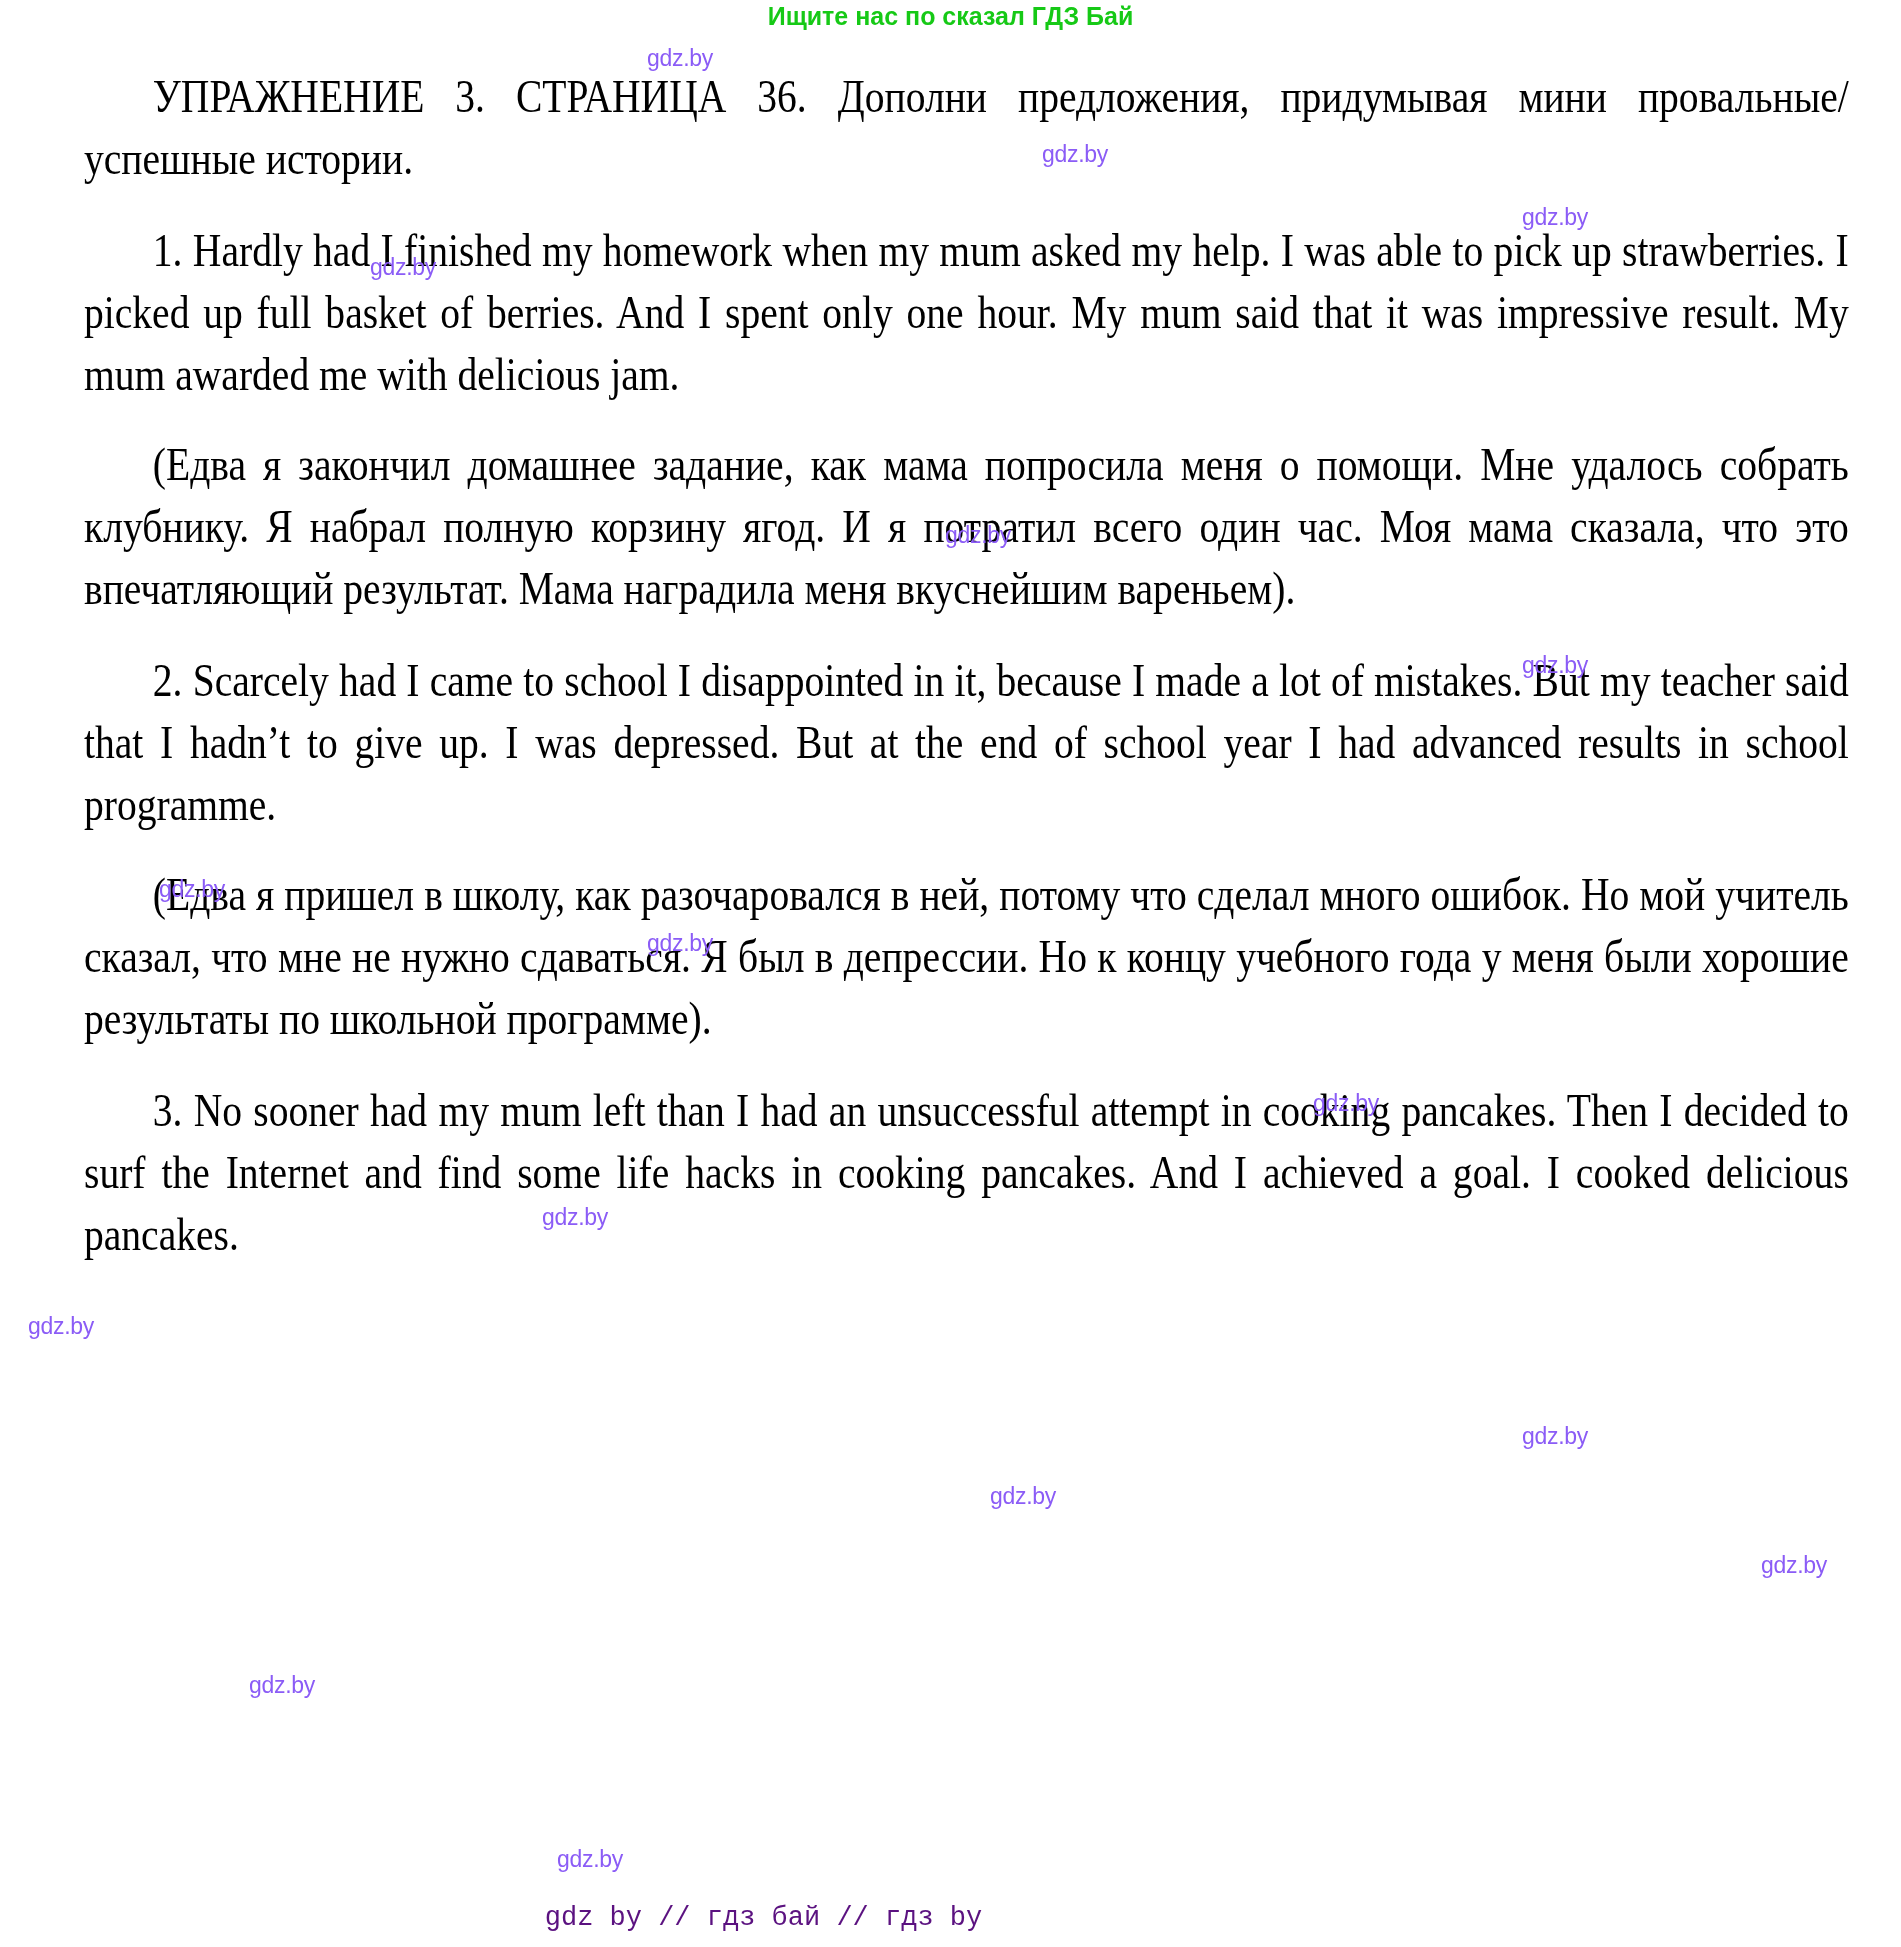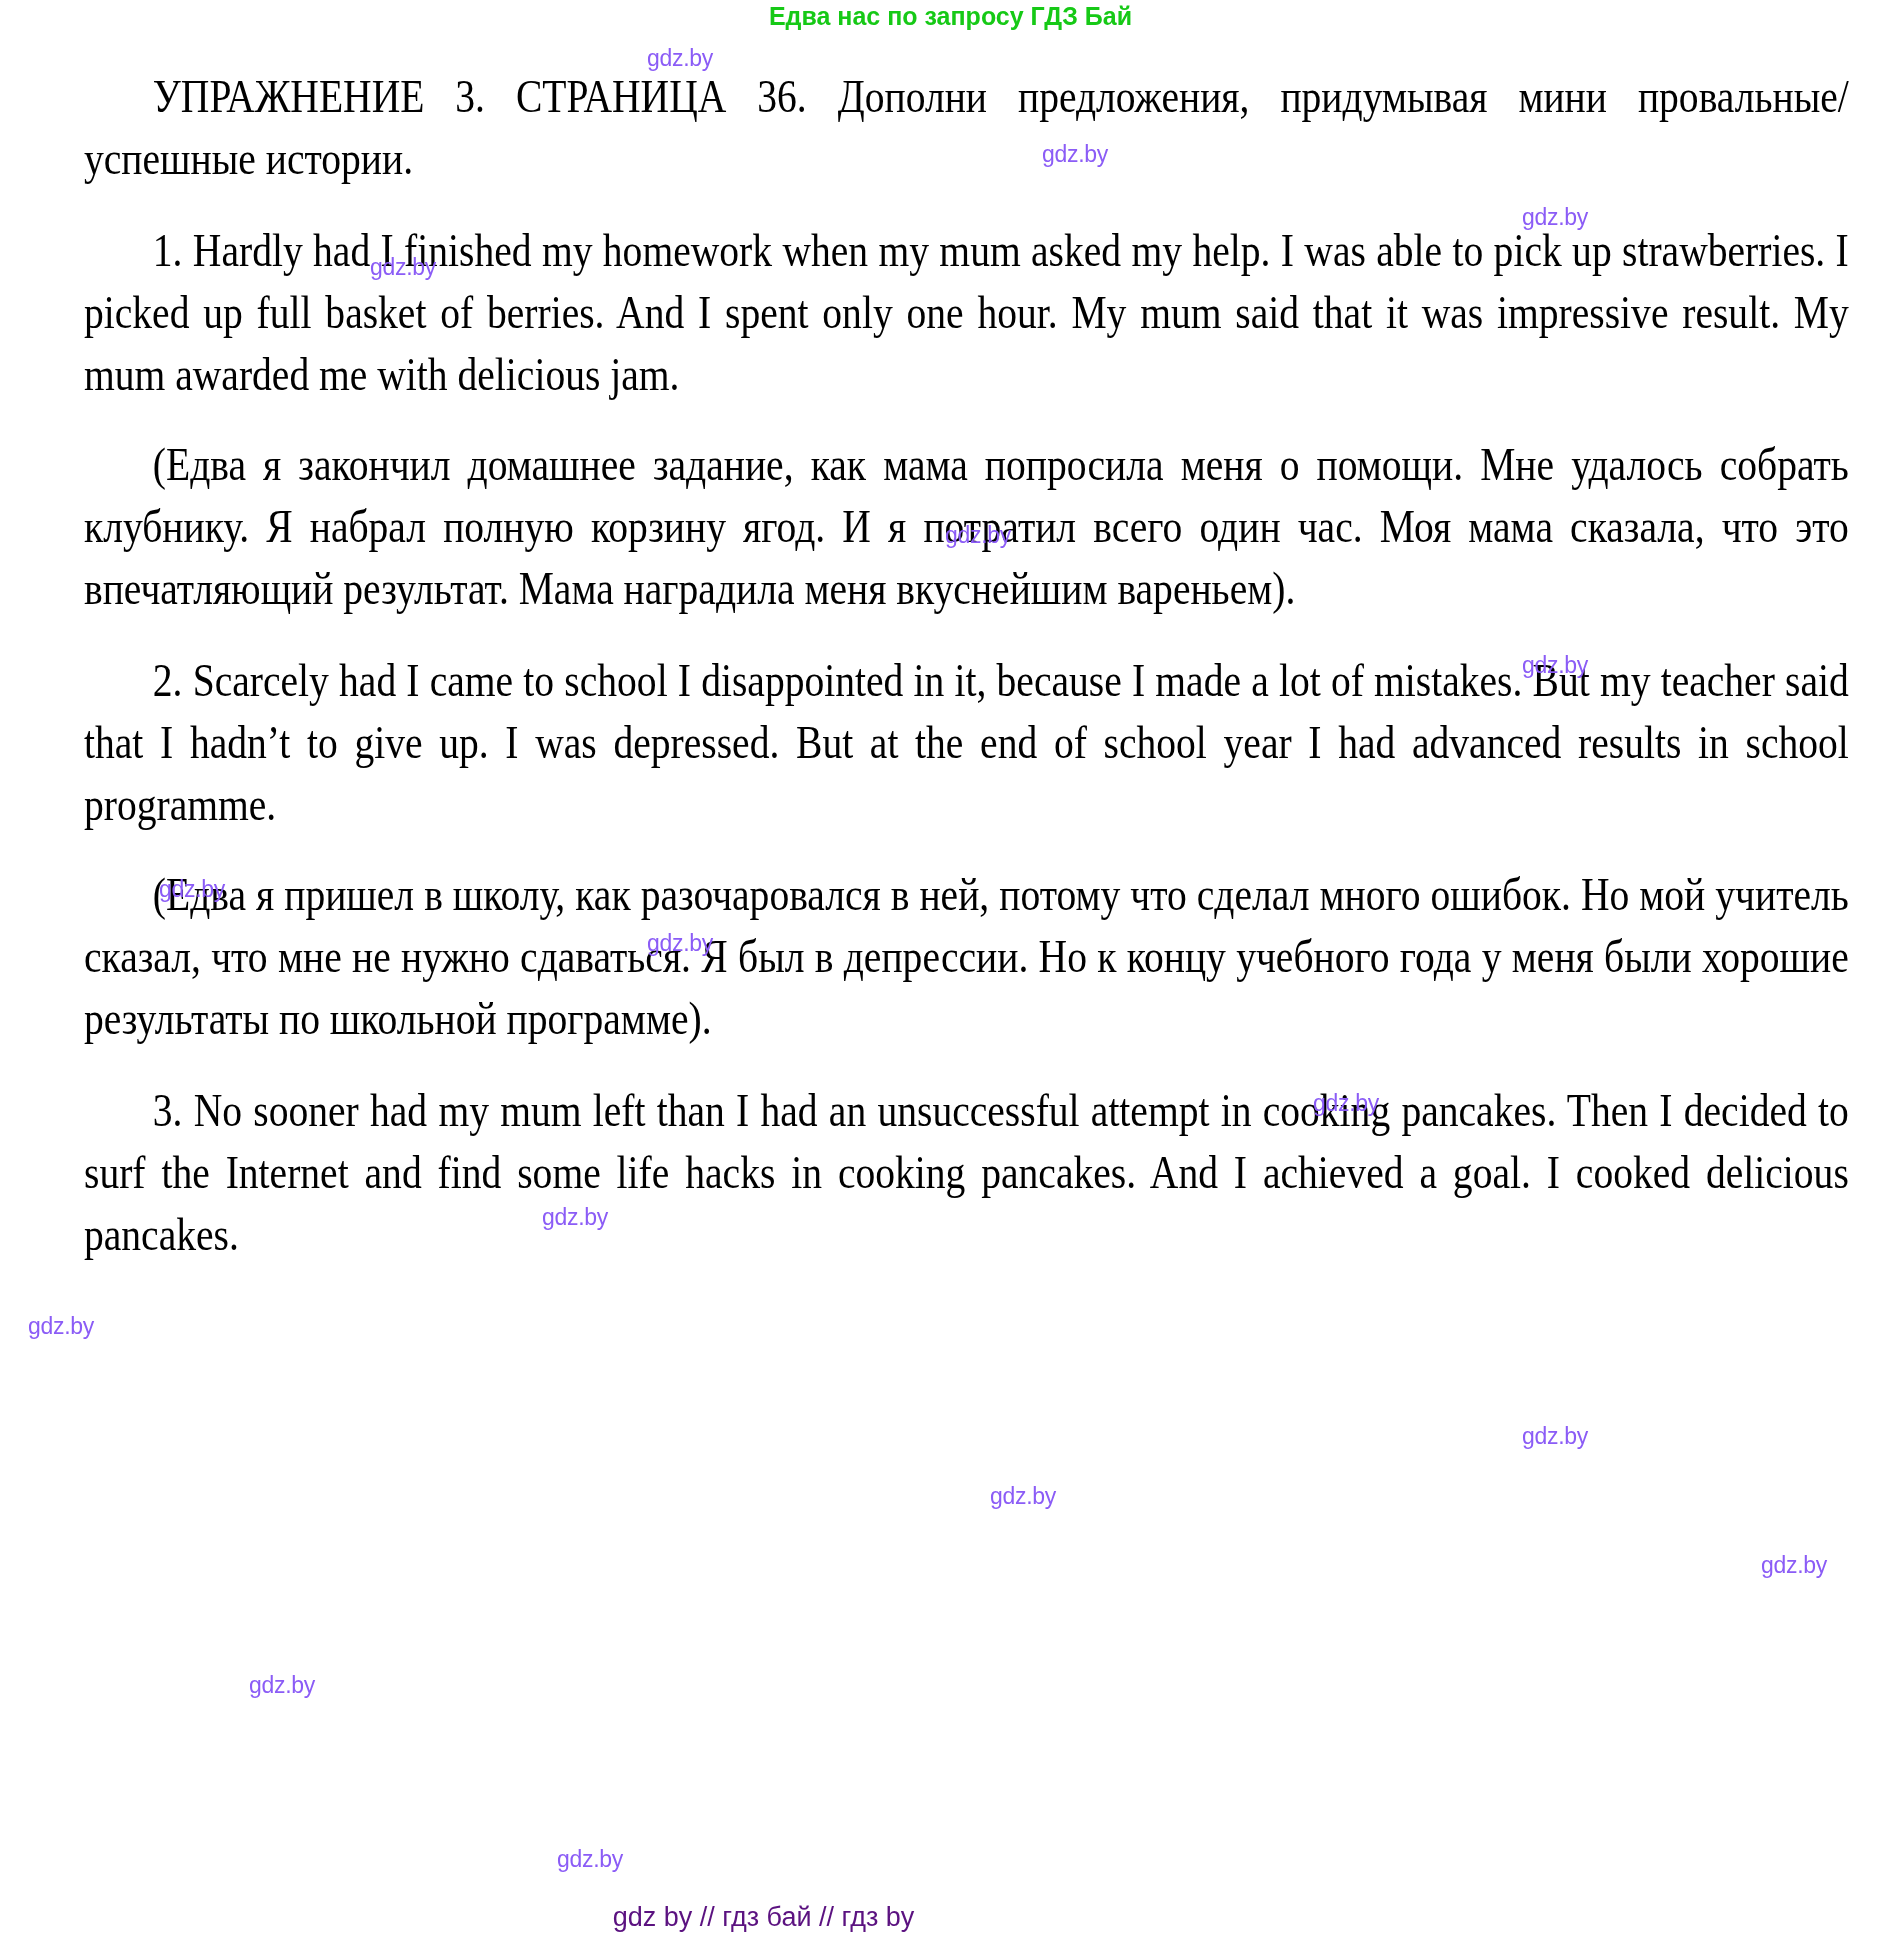--- a/index.html
+++ b/index.html
@@ -72,30 +72,30 @@
     letter-spacing: -0.3px;
   }
 
   
   .footer {
     position: absolute;
     bottom: 14px;
     left: 0;
     width: 1527px;
     text-align: center;
-    font-family: Liberation Sans, sans-serif;
+    font-family: Liberation Mono, monospace;
     font-size: 27px;
     color: #5b1280;
     white-space: nowrap;
   }
 </style>
 </head>
 <body>
 
-<div class="promo-banner" style="color: rgb(22, 201, 22);">Едва нас по запросу ГДЗ Бай</div>
+<div class="promo-banner" style="color: rgb(22, 201, 22);">Ищите нас по сказал ГДЗ Бай</div>
 
 <div class="doc">
 
   <p class="para heading">УПРАЖНЕНИЕ 3. СТРАНИЦА 36. Дополни предложения, придумывая мини провальные/успешные истории.</p>
 
   <p class="para item">1.  Hardly had I finished my homework when my mum asked my help. I was able to pick up strawberries. I picked up full basket of berries. And I spent only one hour. My mum said that it was impressive result. My mum awarded me with delicious jam.</p>
 
   <p class="para trans">(Едва я закончил домашнее задание, как мама попросила меня о помощи. Мне удалось собрать клубнику. Я набрал полную корзину ягод. И я потратил всего один час. Моя мама сказала, что это впечатляющий результат. Мама наградила меня вкуснейшим вареньем).</p>
 
   <p class="para item">2. Scarcely had I came to school I disappointed in it, because I made a lot of mistakes. But my teacher said that I hadn’t to give up. I was depressed. But at the end of school year I had advanced results in school programme.</p>

